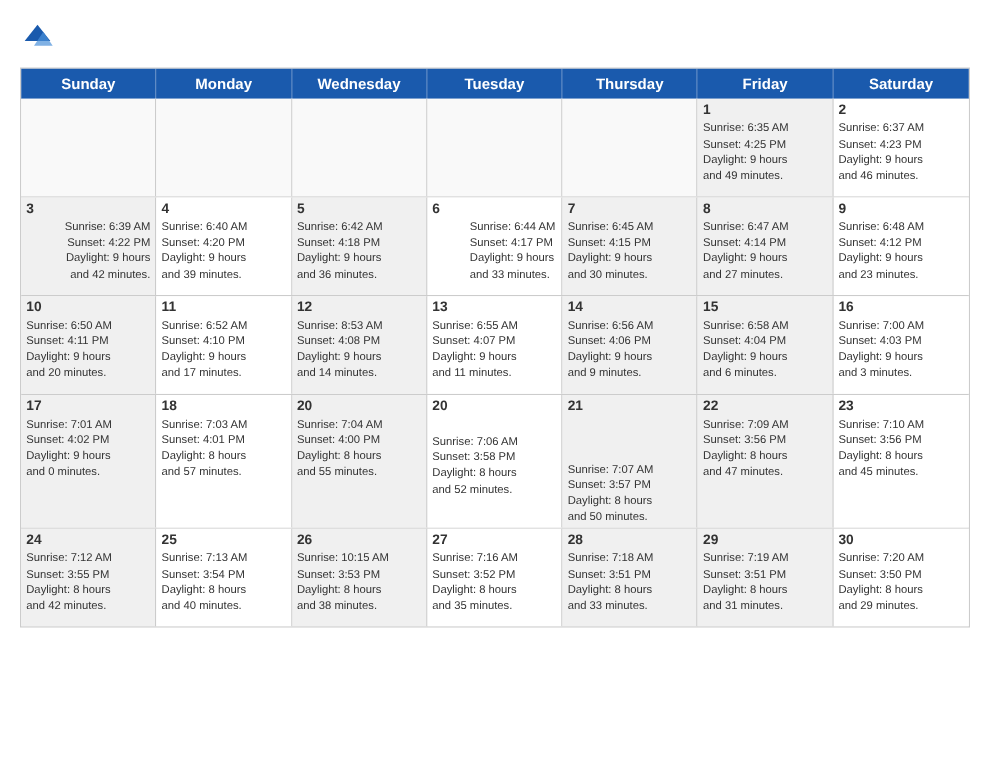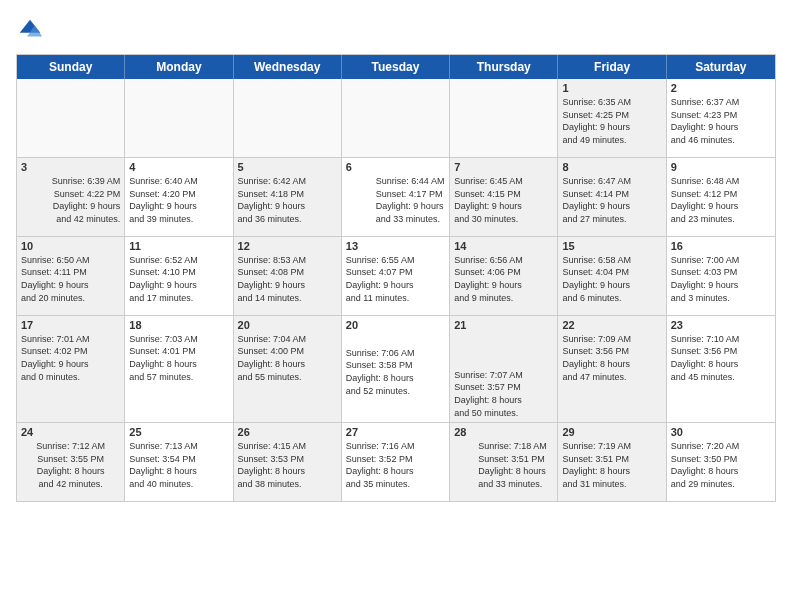--- a/index.html
+++ b/index.html
@@ -310,49 +310,49 @@
             <span class="day-num">23</span>
             <div class="day-info" style="white-space: pre-line;">Sunrise: 7:10 AM
 Sunset: 3:56 PM
 Daylight: 8 hours
 and 45 minutes.</div>
           </div>
         </div>
         <div class="cal-row">
           <div class="cal-cell shaded">
             <span class="day-num">24</span>
-            <div class="day-info" style="white-space: pre-line; text-align: center;">Sunrise: 7:12 AM
+            <div class="day-info" style="white-space: pre-line;">Sunrise: 7:12 AM
 Sunset: 3:55 PM
 Daylight: 8 hours
 and 42 minutes.</div>
           </div>
           <div class="cal-cell">
             <span class="day-num">25</span>
             <div class="day-info" style="white-space: pre-line;">Sunrise: 7:13 AM
 Sunset: 3:54 PM
 Daylight: 8 hours
 and 40 minutes.</div>
           </div>
           <div class="cal-cell shaded">
             <span class="day-num">26</span>
-            <div class="day-info" style="white-space: pre-line;">Sunrise: 4:15 AM
+            <div class="day-info" style="white-space: pre-line;">Sunrise: 10:15 AM
 Sunset: 3:53 PM
 Daylight: 8 hours
 and 38 minutes.</div>
           </div>
           <div class="cal-cell">
             <span class="day-num">27</span>
             <div class="day-info" style="white-space: pre-line;">Sunrise: 7:16 AM
 Sunset: 3:52 PM
 Daylight: 8 hours
 and 35 minutes.</div>
           </div>
           <div class="cal-cell shaded">
             <span class="day-num">28</span>
-            <div class="day-info" style="white-space: pre-line; margin-left: 24px;">Sunrise: 7:18 AM
+            <div class="day-info" style="white-space: pre-line;">Sunrise: 7:18 AM
 Sunset: 3:51 PM
 Daylight: 8 hours
 and 33 minutes.</div>
           </div>
           <div class="cal-cell shaded">
             <span class="day-num">29</span>
             <div class="day-info" style="white-space: pre-line;">Sunrise: 7:19 AM
 Sunset: 3:51 PM
 Daylight: 8 hours
 and 31 minutes.</div>

